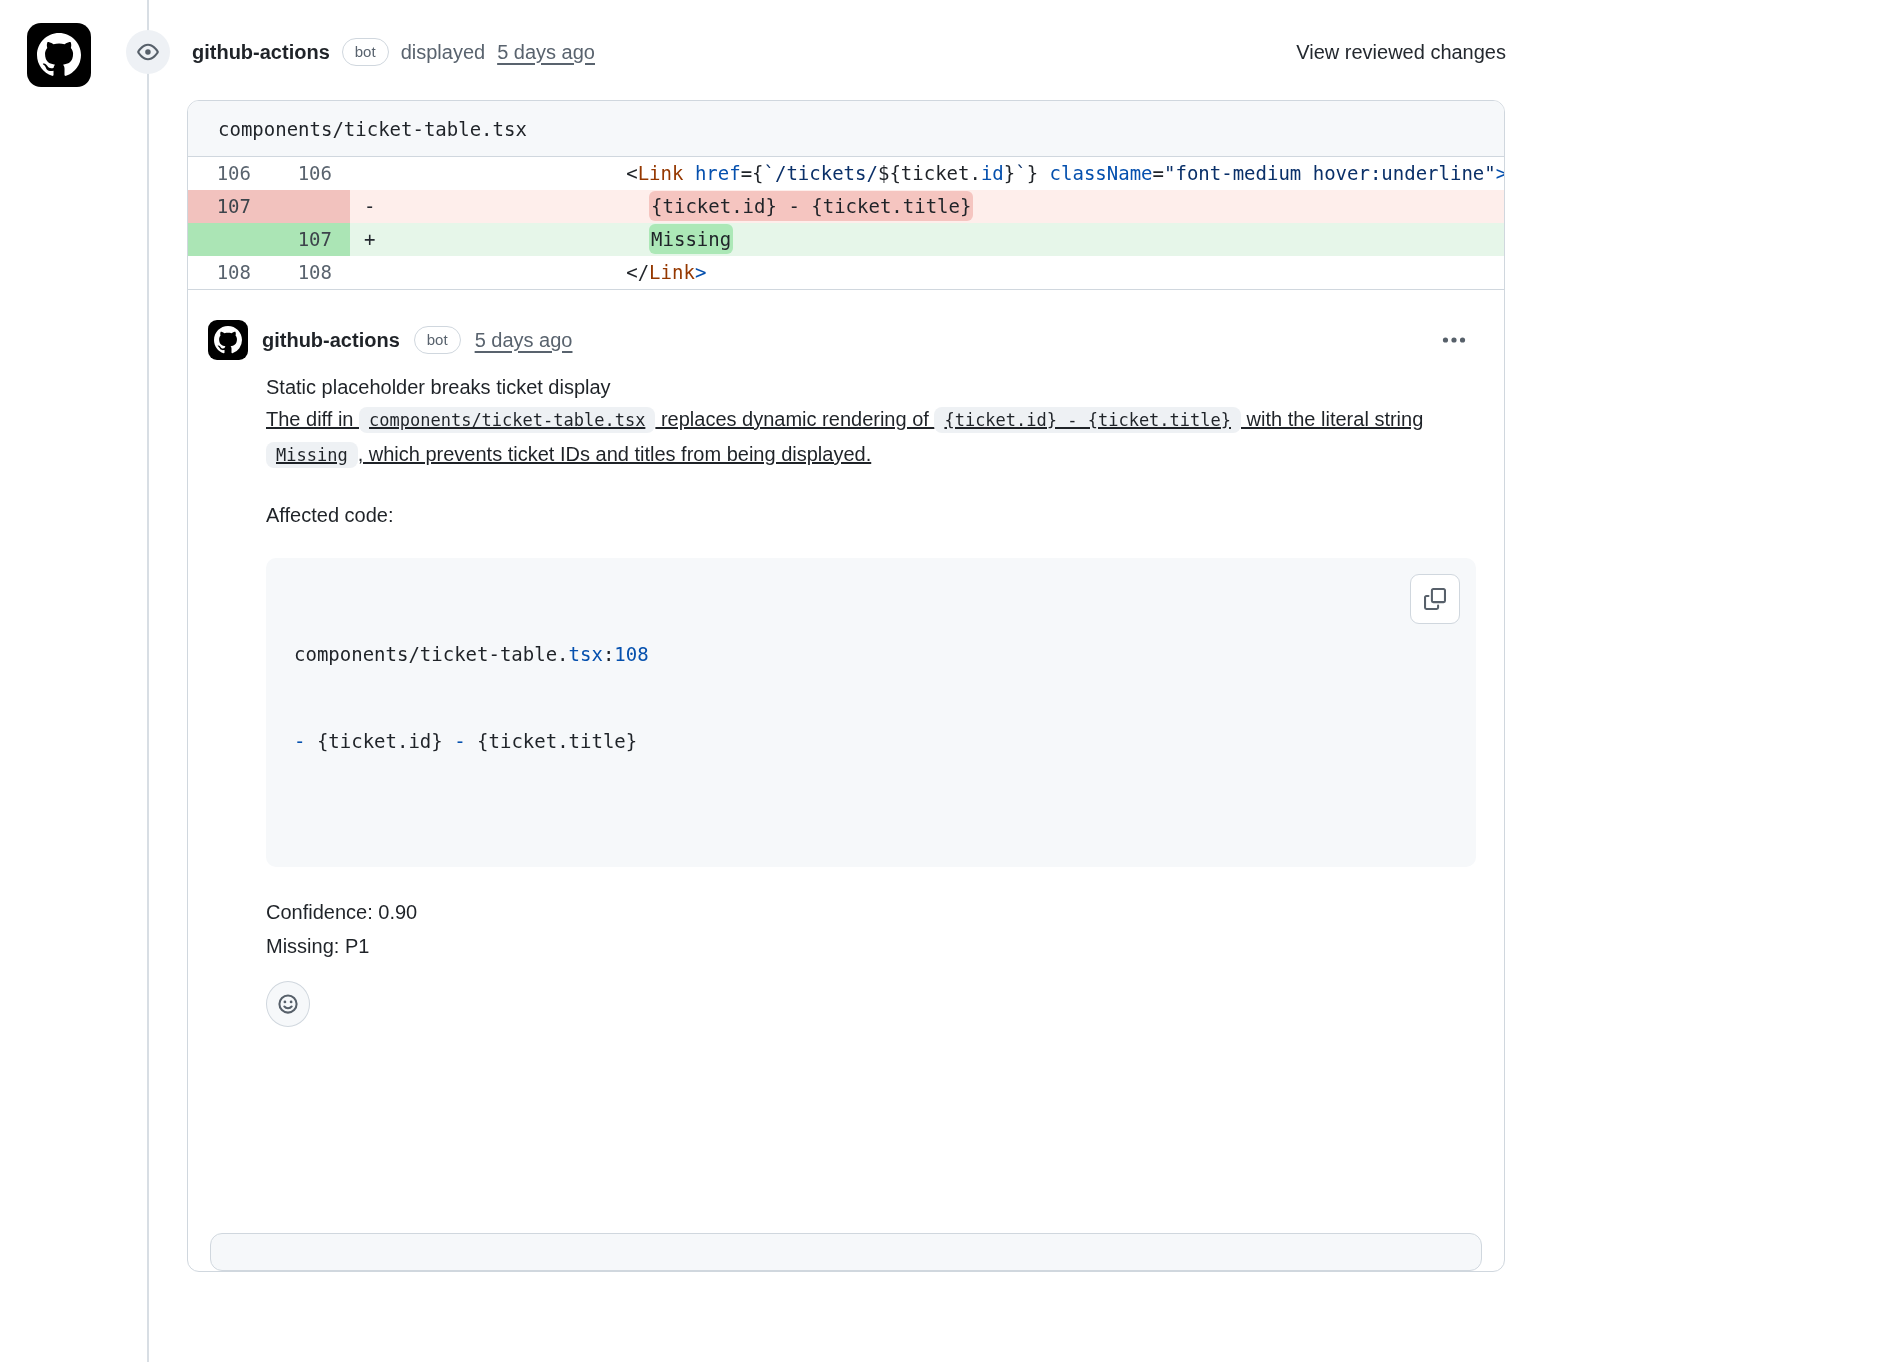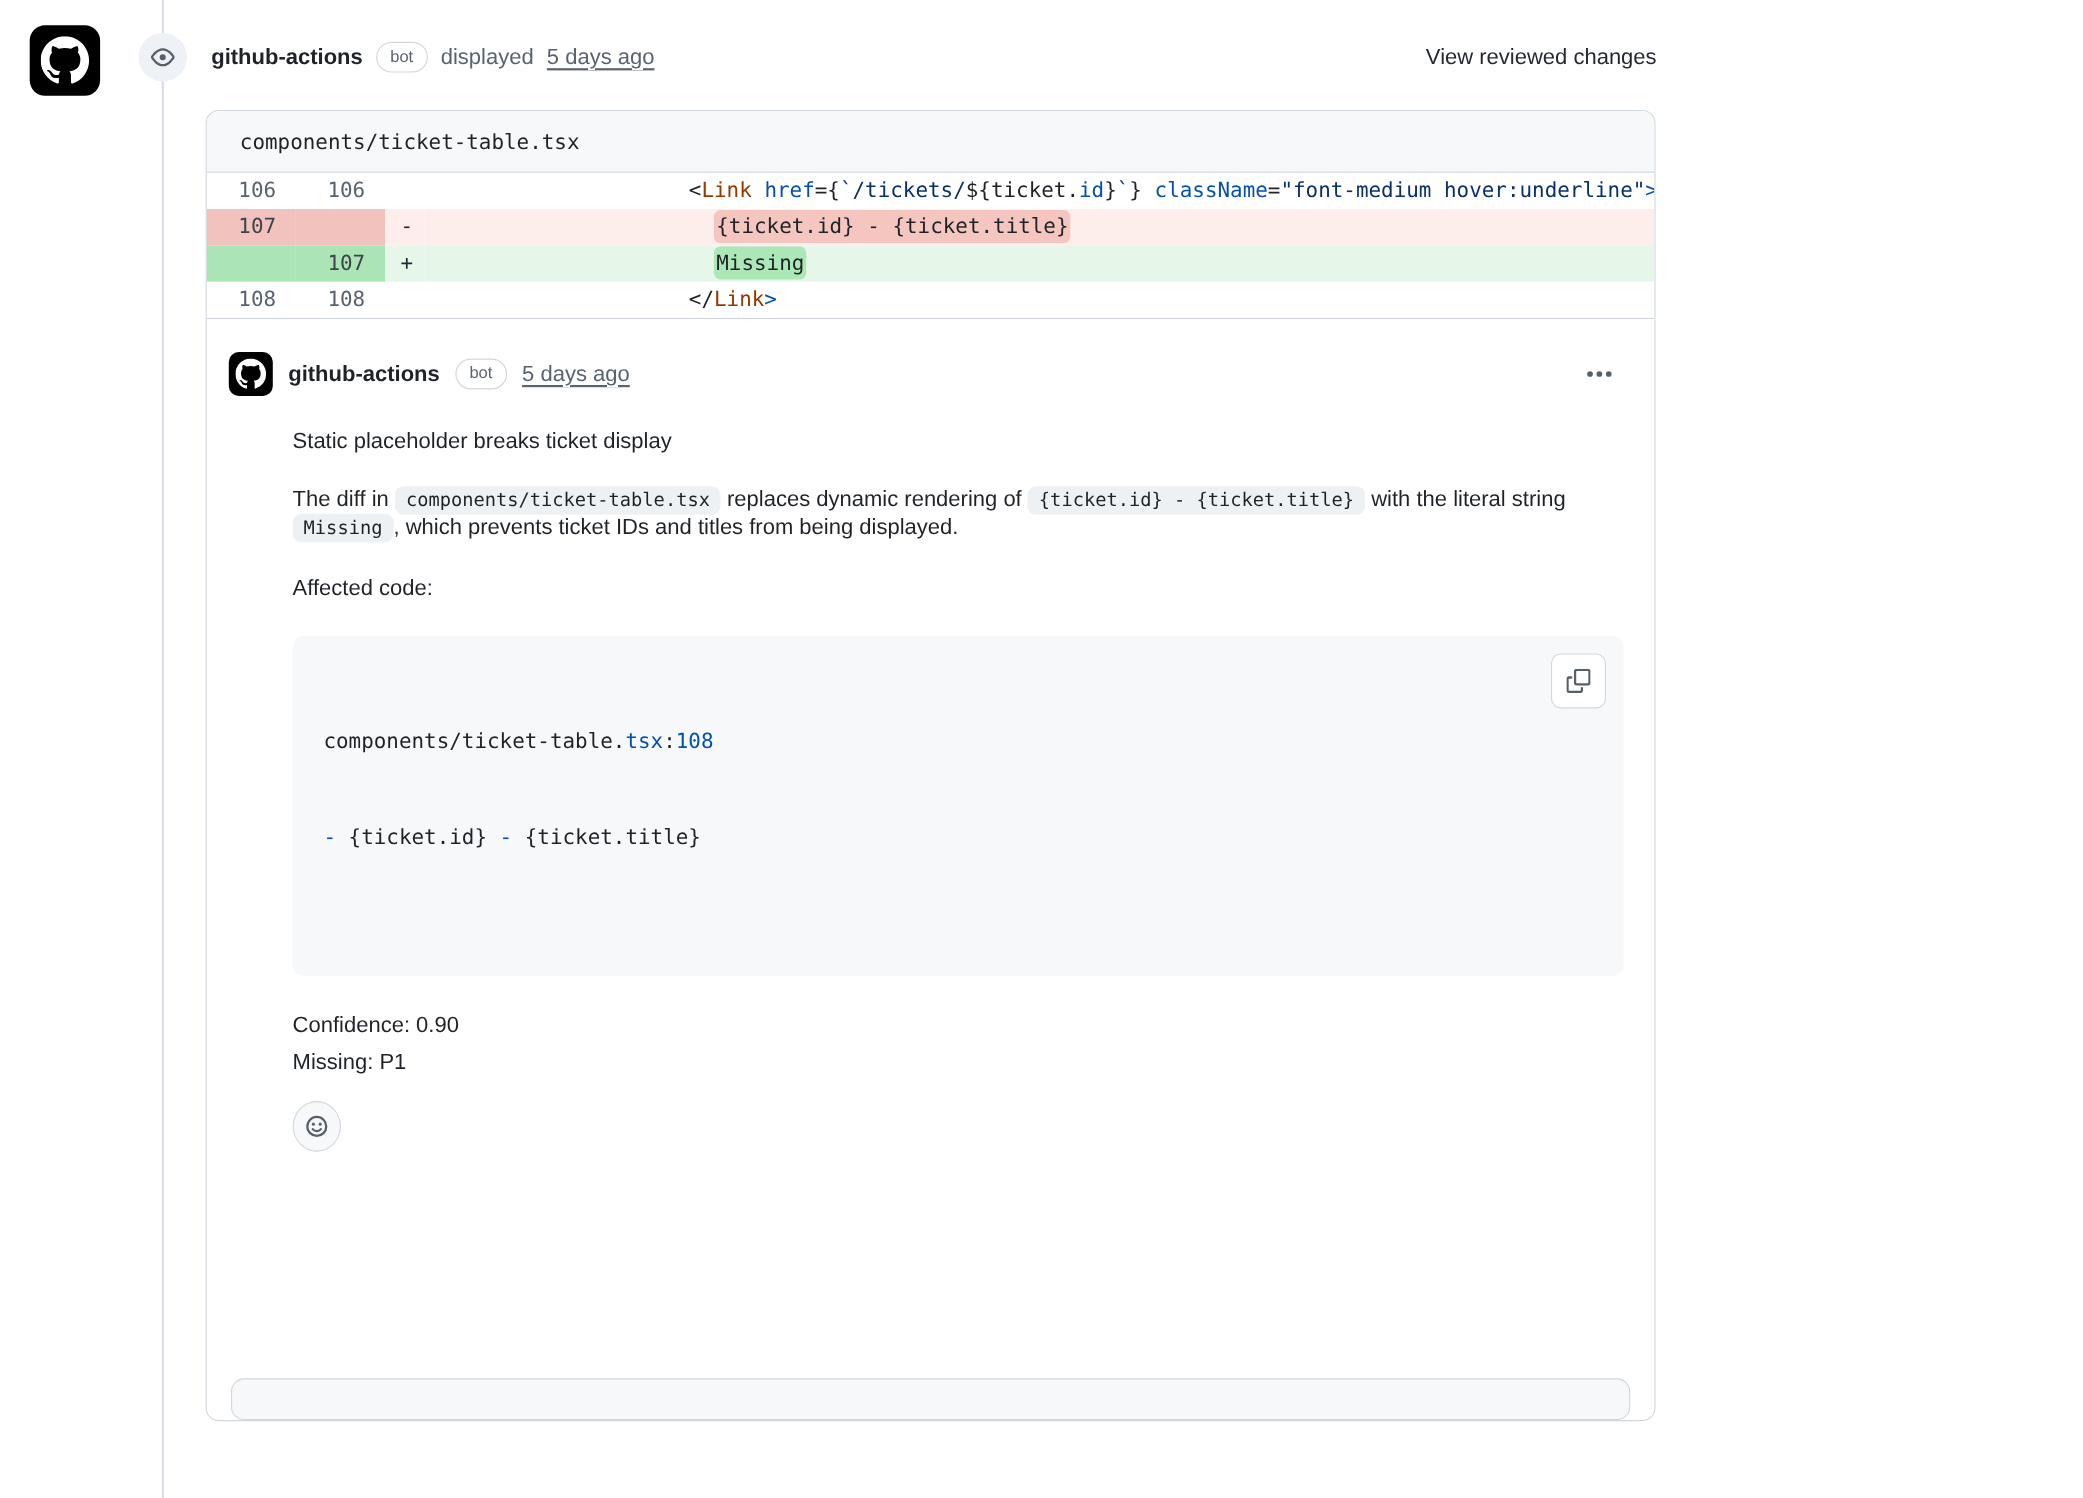--- a/index.html
+++ b/index.html
@@ -44,22 +44,22 @@
   .seg-plain{color:var(--fg);} .seg-blue{color:var(--syntax-blue);} .seg-rust{color:var(--syntax-rust);} .seg-string{color:var(--syntax-string);}
 
   
   .comment{border-top:1px solid var(--border); padding:30px 28px 0 20px; position:relative;}
   .c-head{display:flex; align-items:center; gap:14px; font-size:20px;}
   .c-avatar{width:40px; height:40px; background:#000; border-radius:9px; display:flex; align-items:center; justify-content:center; flex:none;}
   .c-avatar svg{width:28px; height:28px;}
   .kebab{position:absolute; top:34px; right:30px; width:40px; height:32px; border:none; background:none; color:#57606a; cursor:pointer; display:flex; align-items:center; justify-content:center;}
   .kebab svg{width:26px; height:26px;}
   .c-body{margin-left:58px; font-size:20px; line-height:30px;}
-  .p-title{margin-top:26px;}
-  .p-body{margin-top:26px; line-height:24px; white-space:normal;}
+  .p-title{margin-top:12px;}
+  .p-body{line-height:34px; white-space:normal;text-decoration:underline;}
   .seg-code{font-family:"DejaVu Sans Mono",monospace; font-size:17px; background:#eef1f4; border-radius:8px; padding:3px 10px;}
   .p-affected{margin-top:28px;}
   .codeblock{margin-top:28px; position:relative; background:var(--gray-bg); border-radius:10px; padding:24px 28px; font-family:"DejaVu Sans Mono",monospace; font-size:19px; line-height:29px; white-space:pre;}
   .copy-btn{position:absolute; top:16px; right:16px; width:50px; height:50px; background:#fff; border:1.5px solid var(--border); border-radius:9px; color:#57606a; cursor:pointer; display:flex; align-items:center; justify-content:center;}
   .copy-btn svg{width:22px; height:22px;}
   .meta{margin-top:28px; line-height:34px;}
   .smiley-btn{margin-top:18px; width:44px; height:46px; border-radius:50%; border:1.5px solid var(--border); background:var(--gray-bg); color:#57606a; cursor:pointer; display:flex; align-items:center; justify-content:center;}
   .smiley-btn svg{width:22px; height:22px;}
 
   

